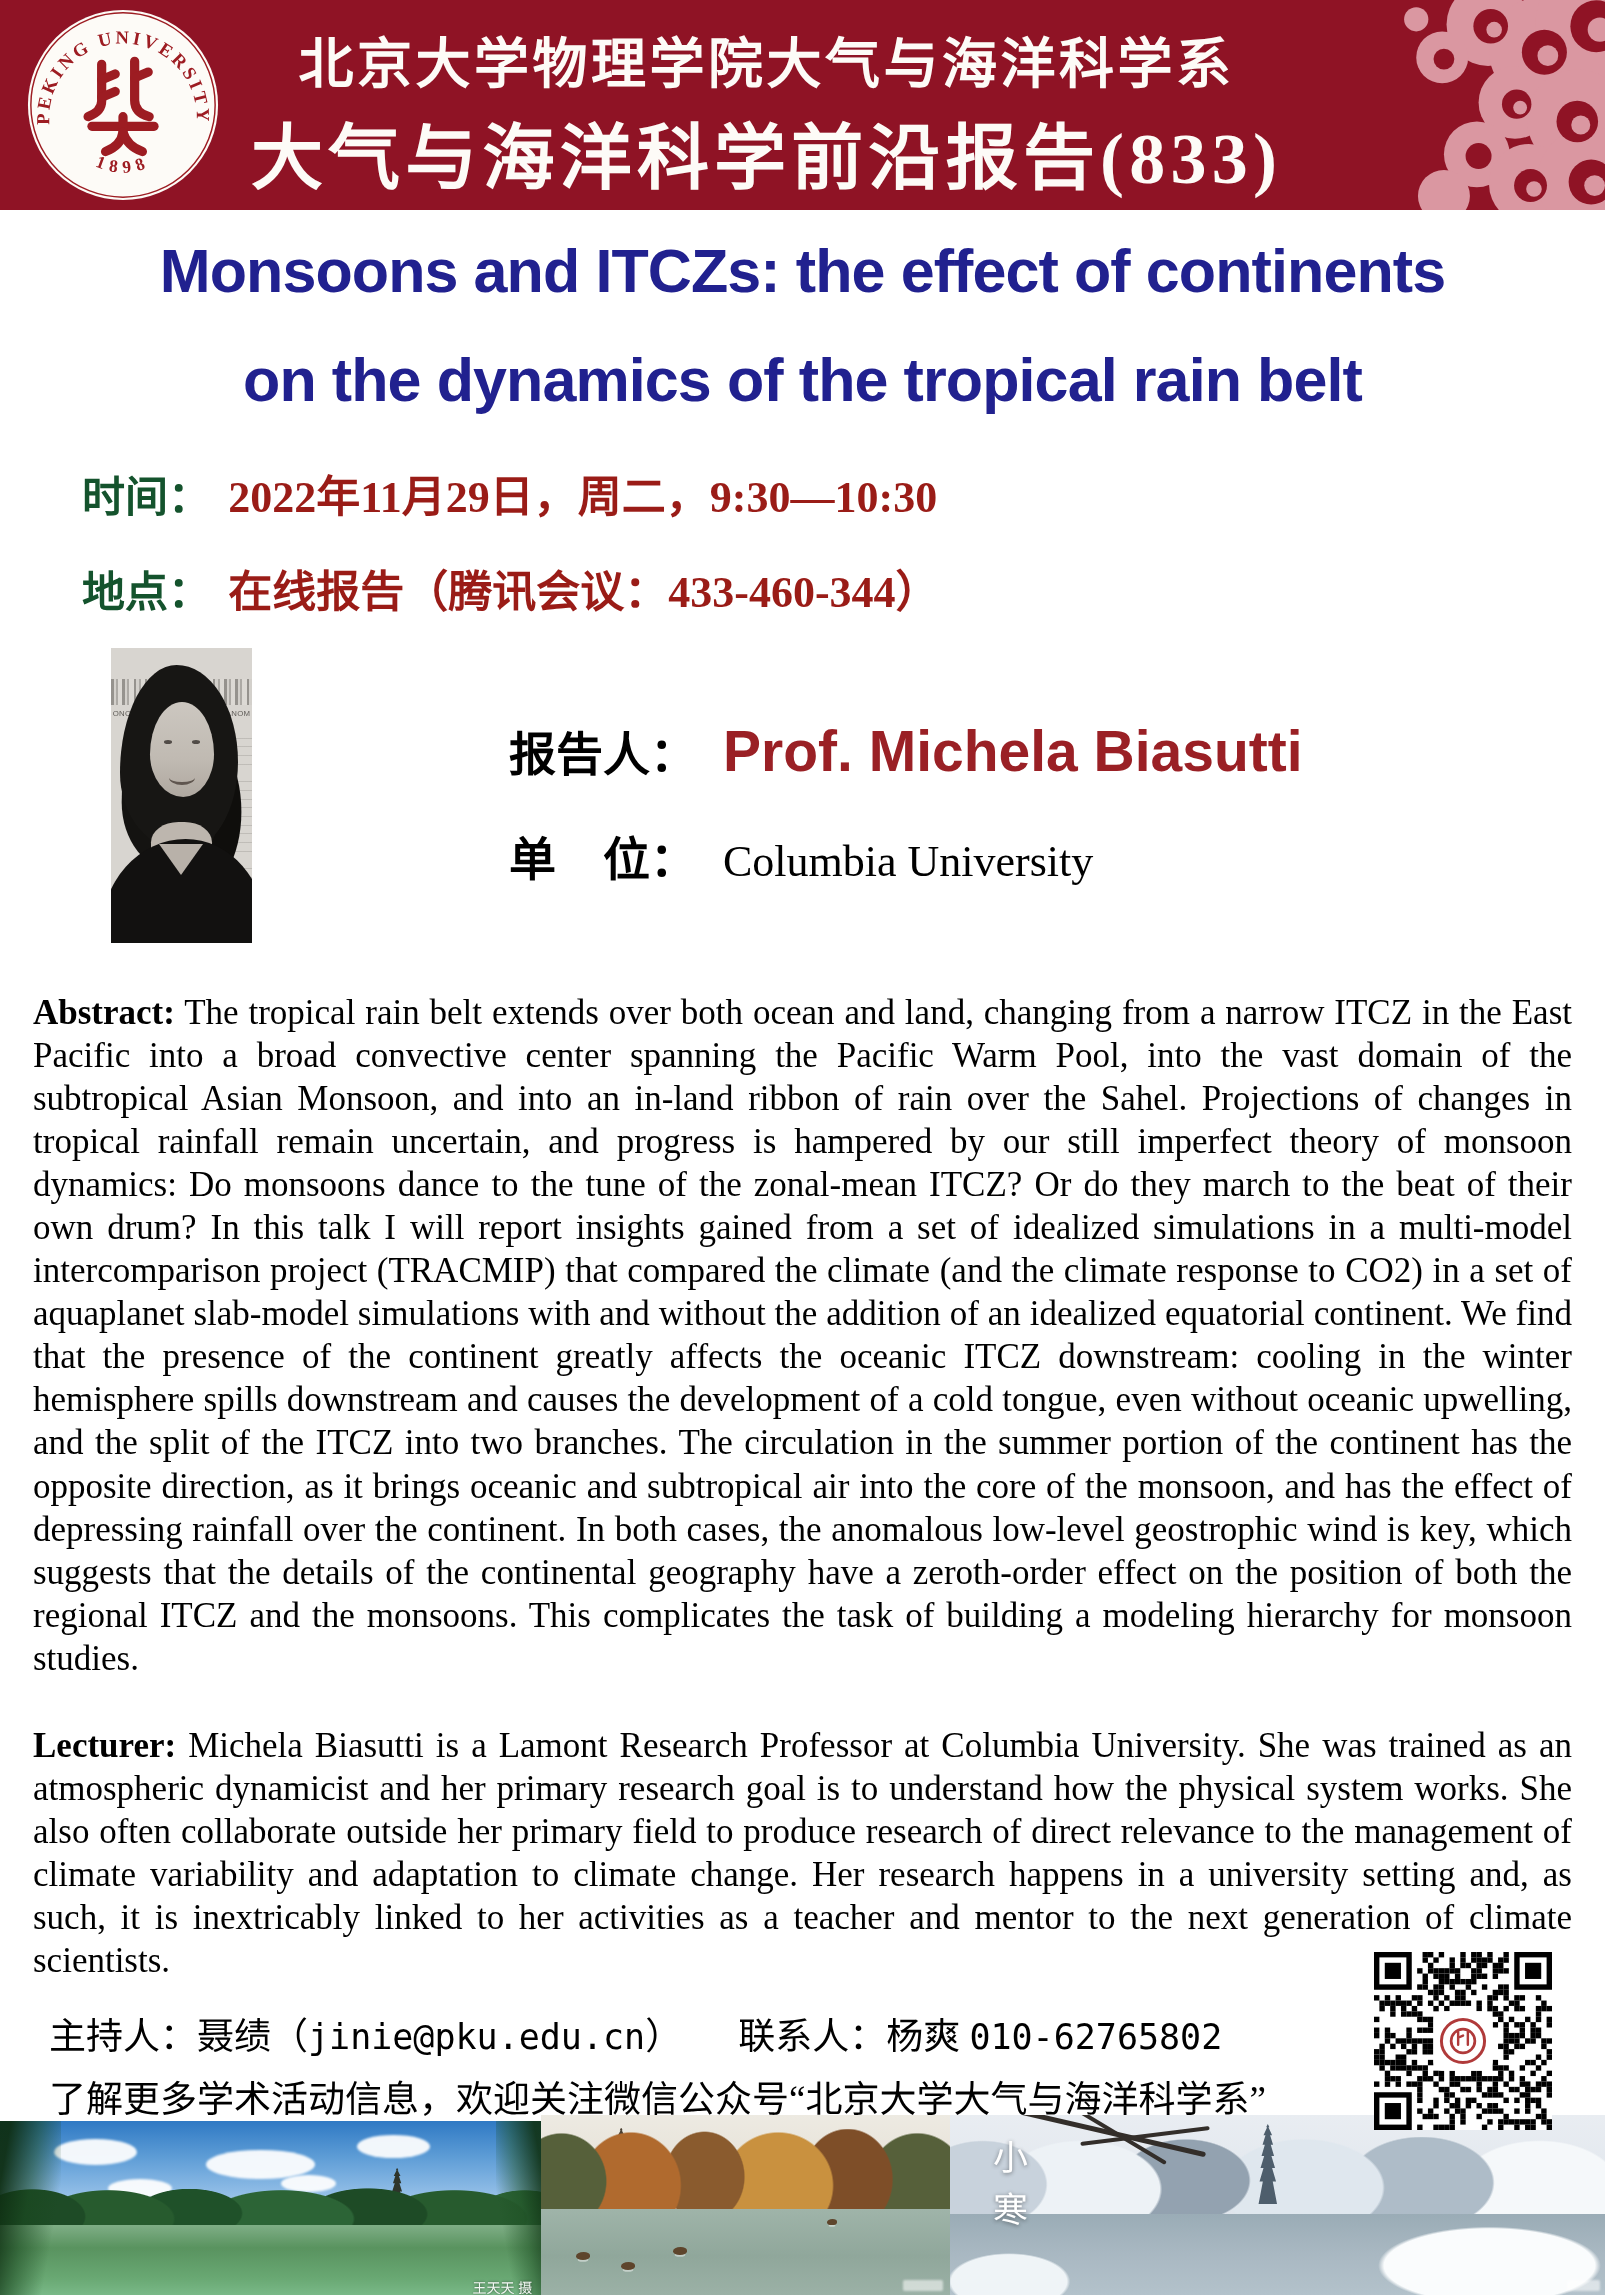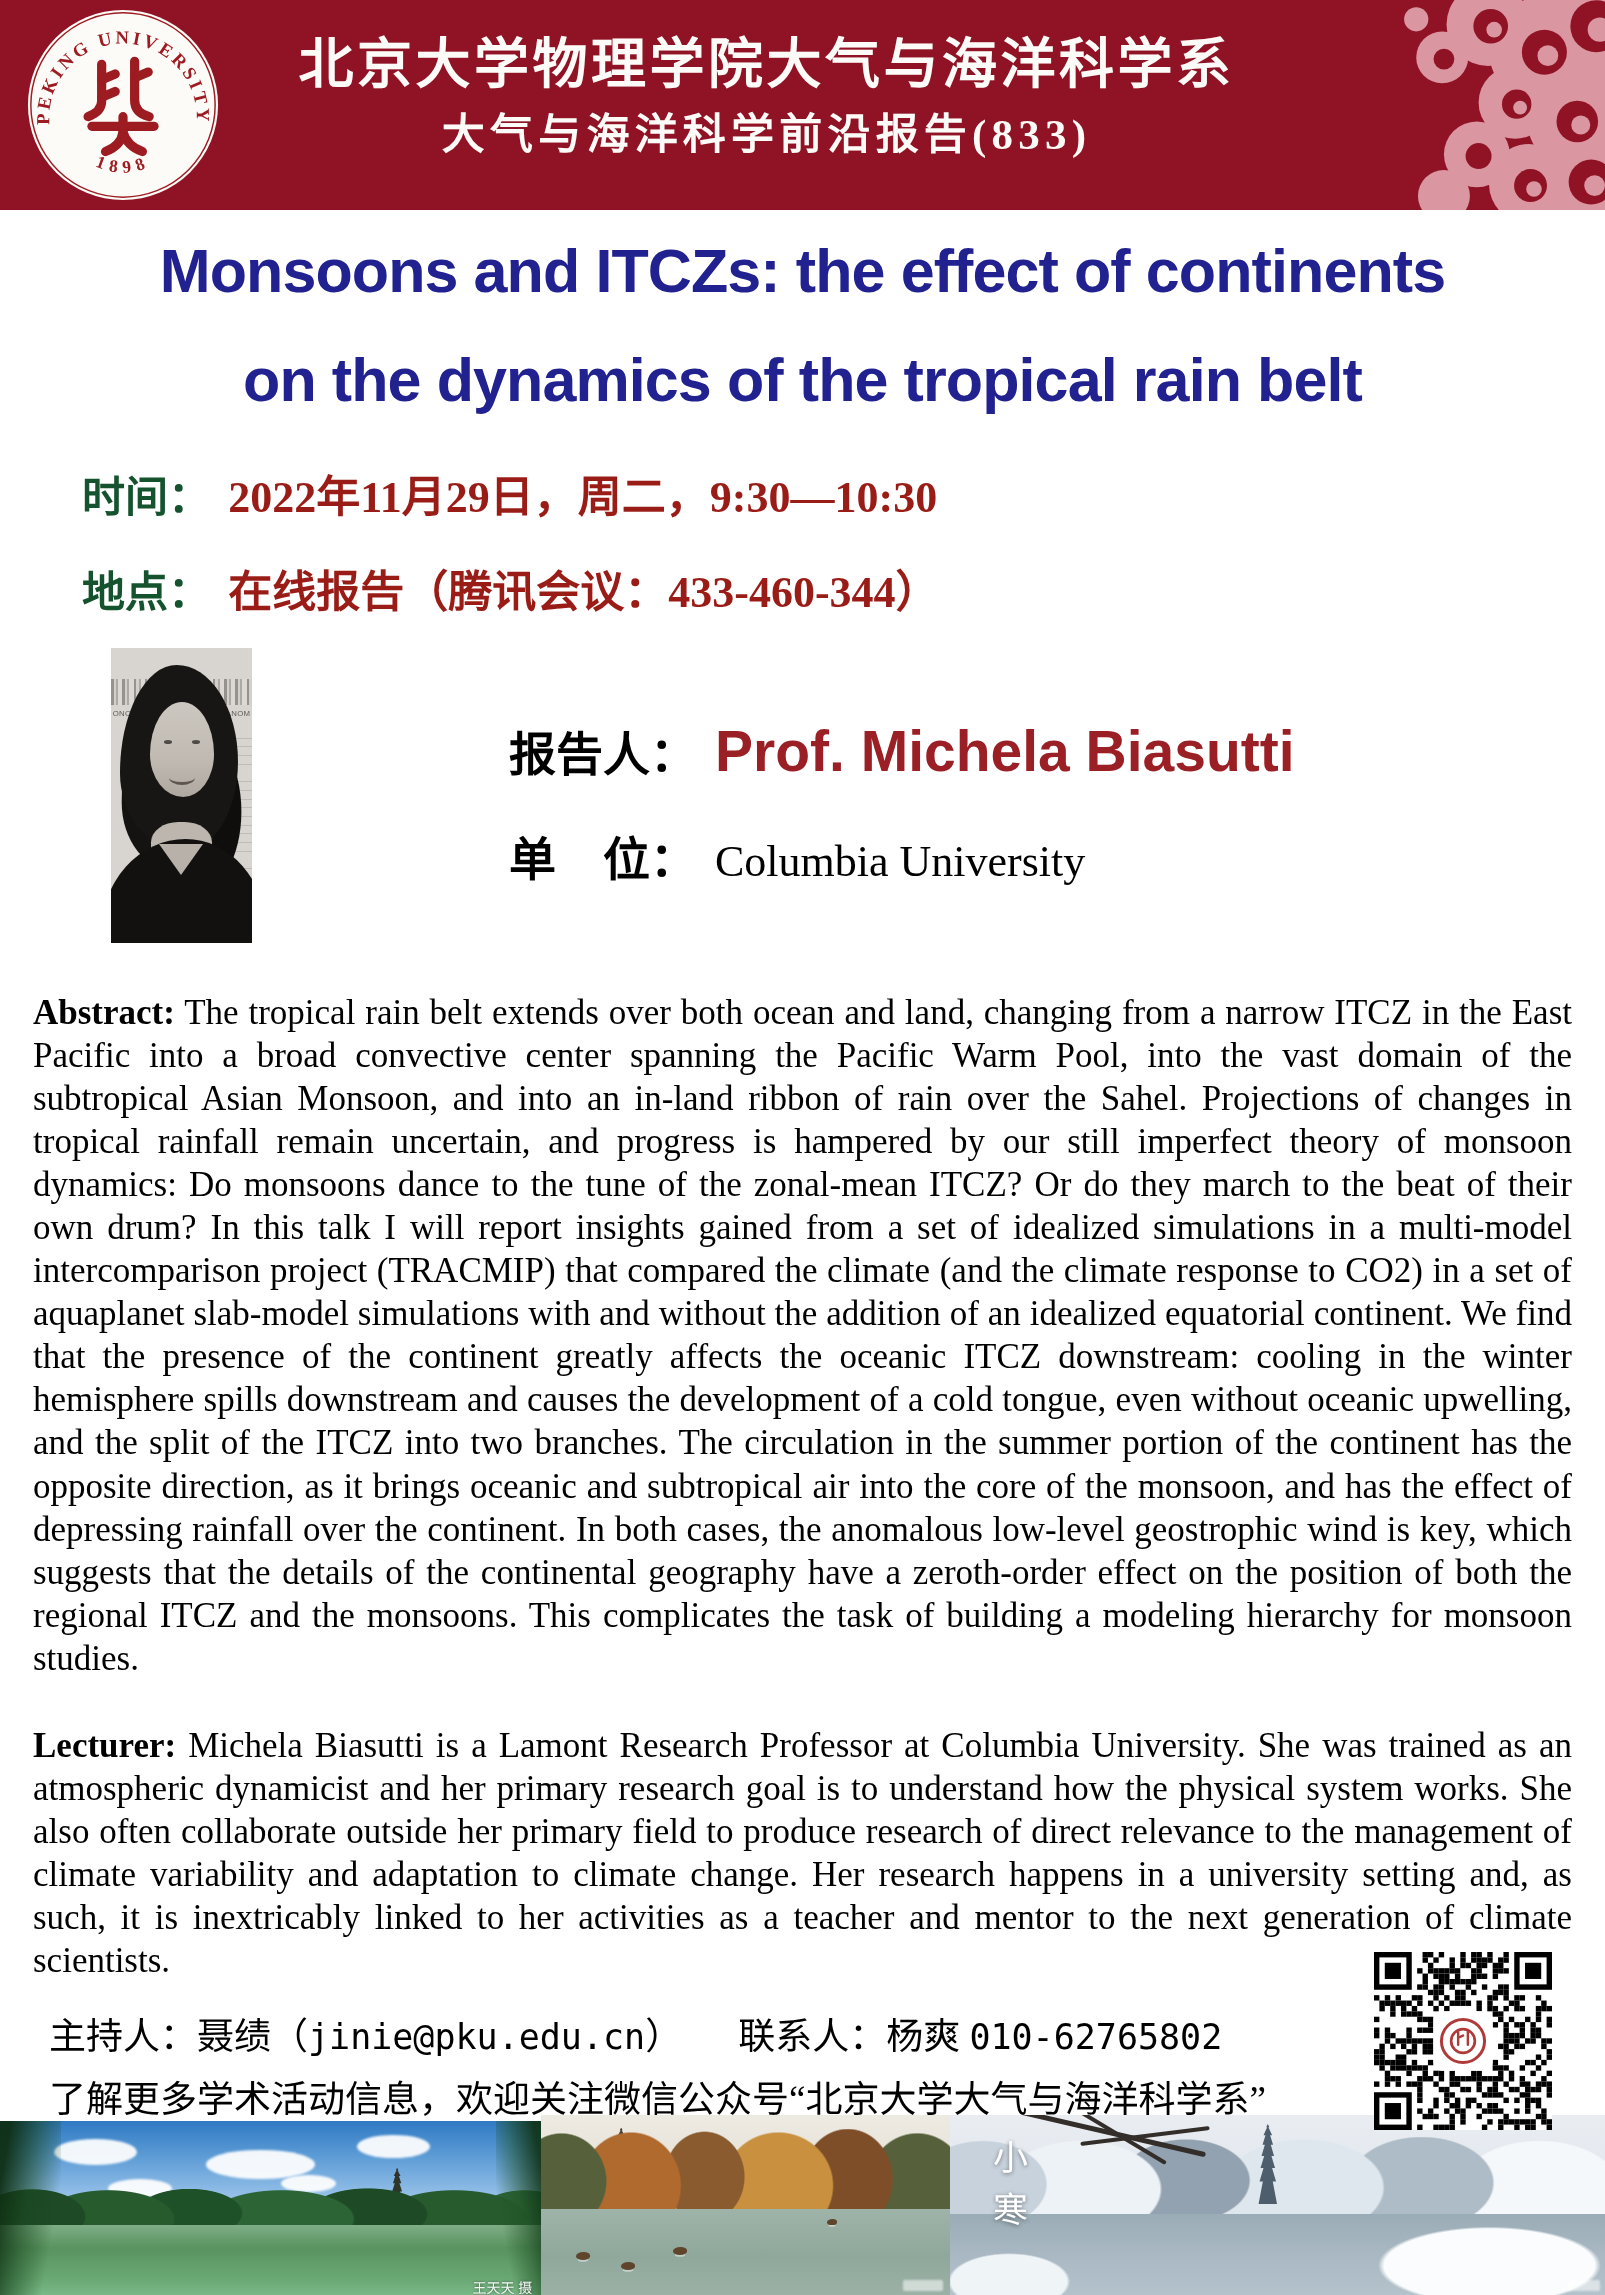--- a/index.html
+++ b/index.html
@@ -6,21 +6,21 @@
   .poster{position:relative;width:1605px;height:2295px;background:#ffffff;overflow:hidden;
           font-family:"Liberation Serif",serif;color:#000;}
 
   
   .banner{position:absolute;left:0;top:0;width:1605px;height:210px;background:#8F1325;}
   .logo{position:absolute;left:26px;top:7.8px;width:194px;height:194px;}
   .clouds{position:absolute;right:0;top:0;width:381px;height:210px;}
   .h-line{position:absolute;left:234px;width:1065px;text-align:center;color:#FDFBF7;
           font-weight:700;font-family:"Liberation Serif",serif;white-space:nowrap;}
   .h-line1{top:19px;font-size:55px;letter-spacing:3.5px;}
-  .h-line2{top:99px;font-size:43px;letter-spacing:5.2px;}
+  .h-line2{top:99px;font-size:72px;letter-spacing:5.2px;}
 
   
   .title-line{position:absolute;left:0;width:1605px;text-align:center;color:#21218F;
               font-family:"Liberation Sans",sans-serif;font-weight:600;font-size:61px;
               letter-spacing:-0.9px;white-space:nowrap;}
   .t1{top:236px;} .t2{top:345px;}
 
   
   .inforow{position:absolute;left:82px;display:flex;align-items:baseline;gap:17.3px;white-space:nowrap;}
   .r1{top:461px;} .r2{top:556px;}
@@ -47,21 +47,21 @@
   .smile{position:absolute;left:19px;top:68px;width:26px;height:12px;border:0;
          border-bottom:3.5px solid #4A403A;border-radius:0 0 50% 50%;opacity:.8;}
   .chest{position:absolute;left:40px;bottom:76px;width:61px;height:45px;background:#BDB6AE;
          border-radius:45% 45% 40% 40%;}
   .shoulders{position:absolute;left:-10.4px;bottom:-8.7px;width:165px;height:113px;background:#121110;
              border-radius:58% 55% 0 0/95% 92% 0 0;}
   .vneck{position:absolute;left:48px;bottom:68px;width:0;height:0;z-index:3;
          border-left:22.5px solid transparent;border-right:22.5px solid transparent;
          border-top:31px solid #B8B1A9;}
 
-  .srow{position:absolute;left:509px;display:flex;align-items:baseline;gap:18px;white-space:nowrap;}
+  .srow{position:absolute;left:509px;display:flex;align-items:baseline;gap:26px;white-space:nowrap;}
   .srow1{top:716px;} .srow2{top:821px;}
   .slabel{font-family:"Liberation Sans",sans-serif;font-weight:700;font-size:47px;color:#000;}
   .sname{font-family:"Liberation Sans",sans-serif;font-weight:600;font-size:57px;color:#9A2025;}
   .aff{font-family:"Liberation Serif",serif;font-size:44px;color:#000;}
 
   
   .para{position:absolute;left:33px;width:1539px;text-align:justify;font-size:35px;
         line-height:1.23;color:#000;font-family:"Liberation Serif",serif;}
   .abstract{top:956px;} .lecturer{top:1689px;}
   .plabel{font-weight:700;}

